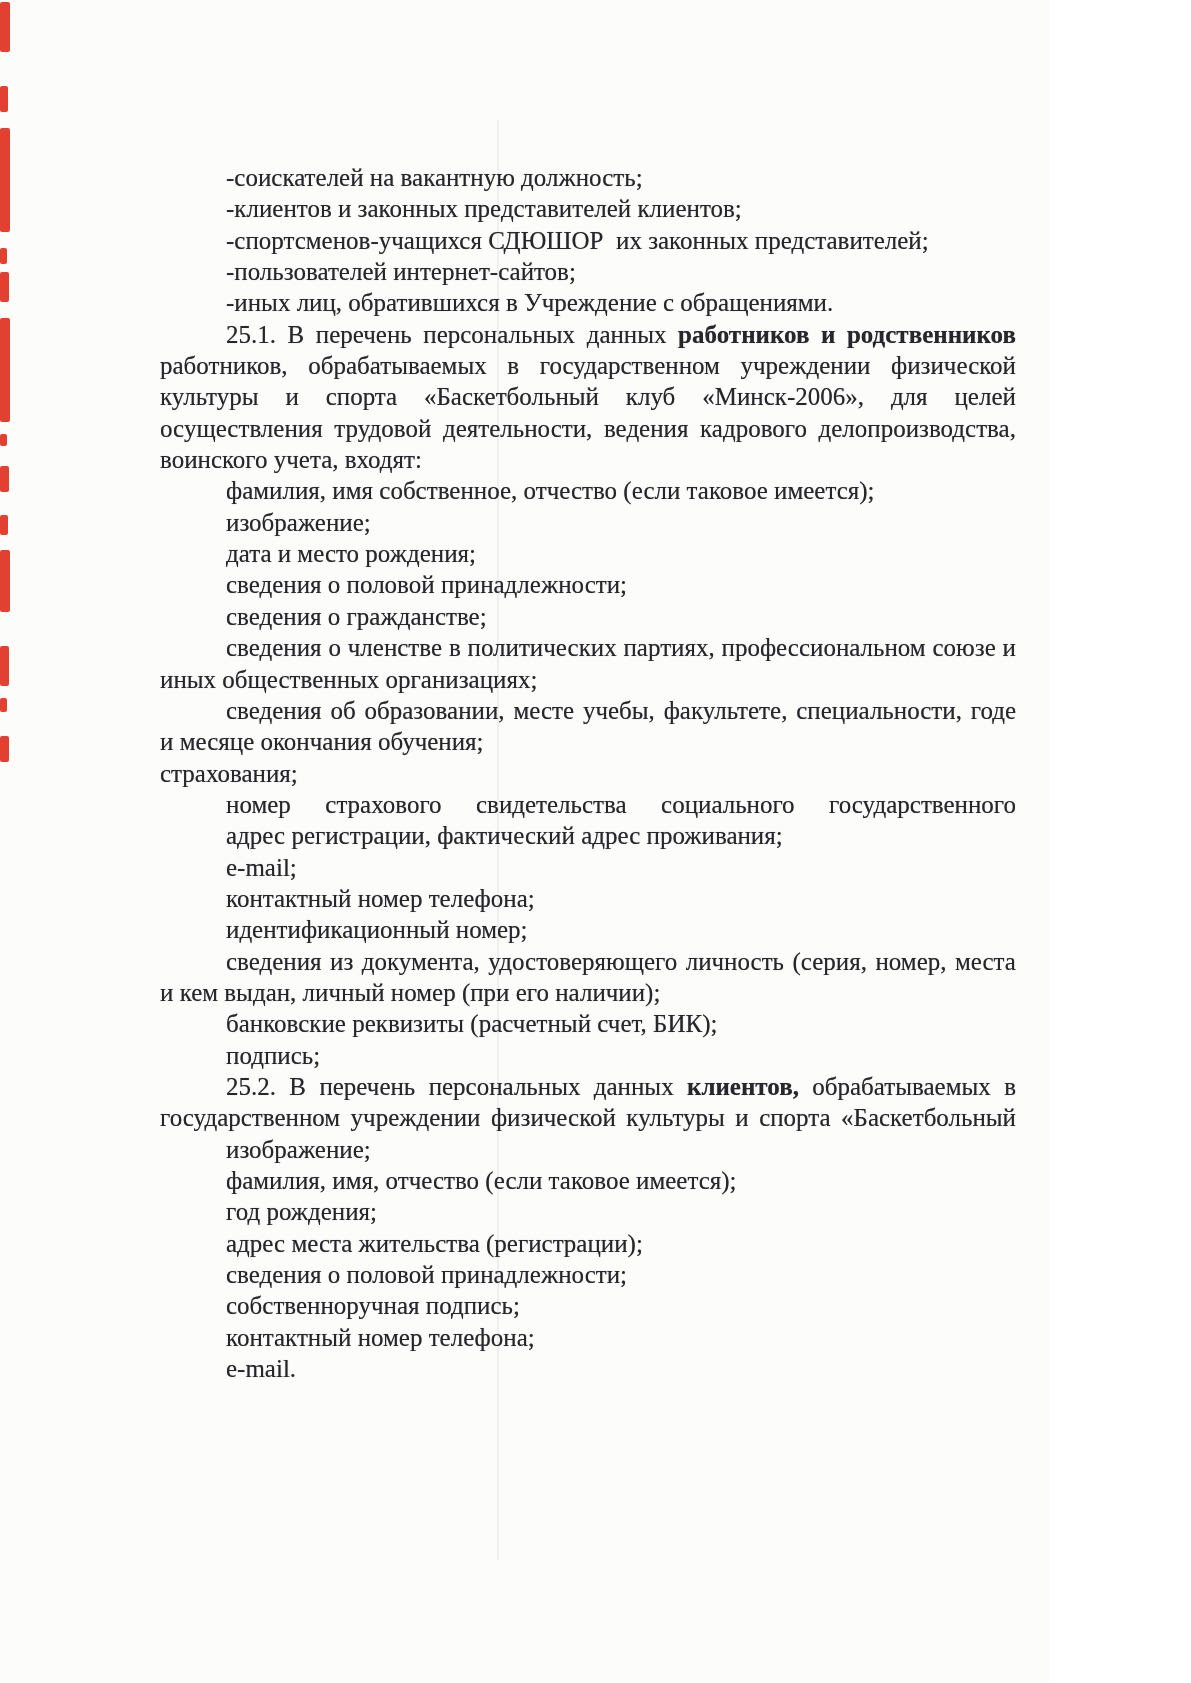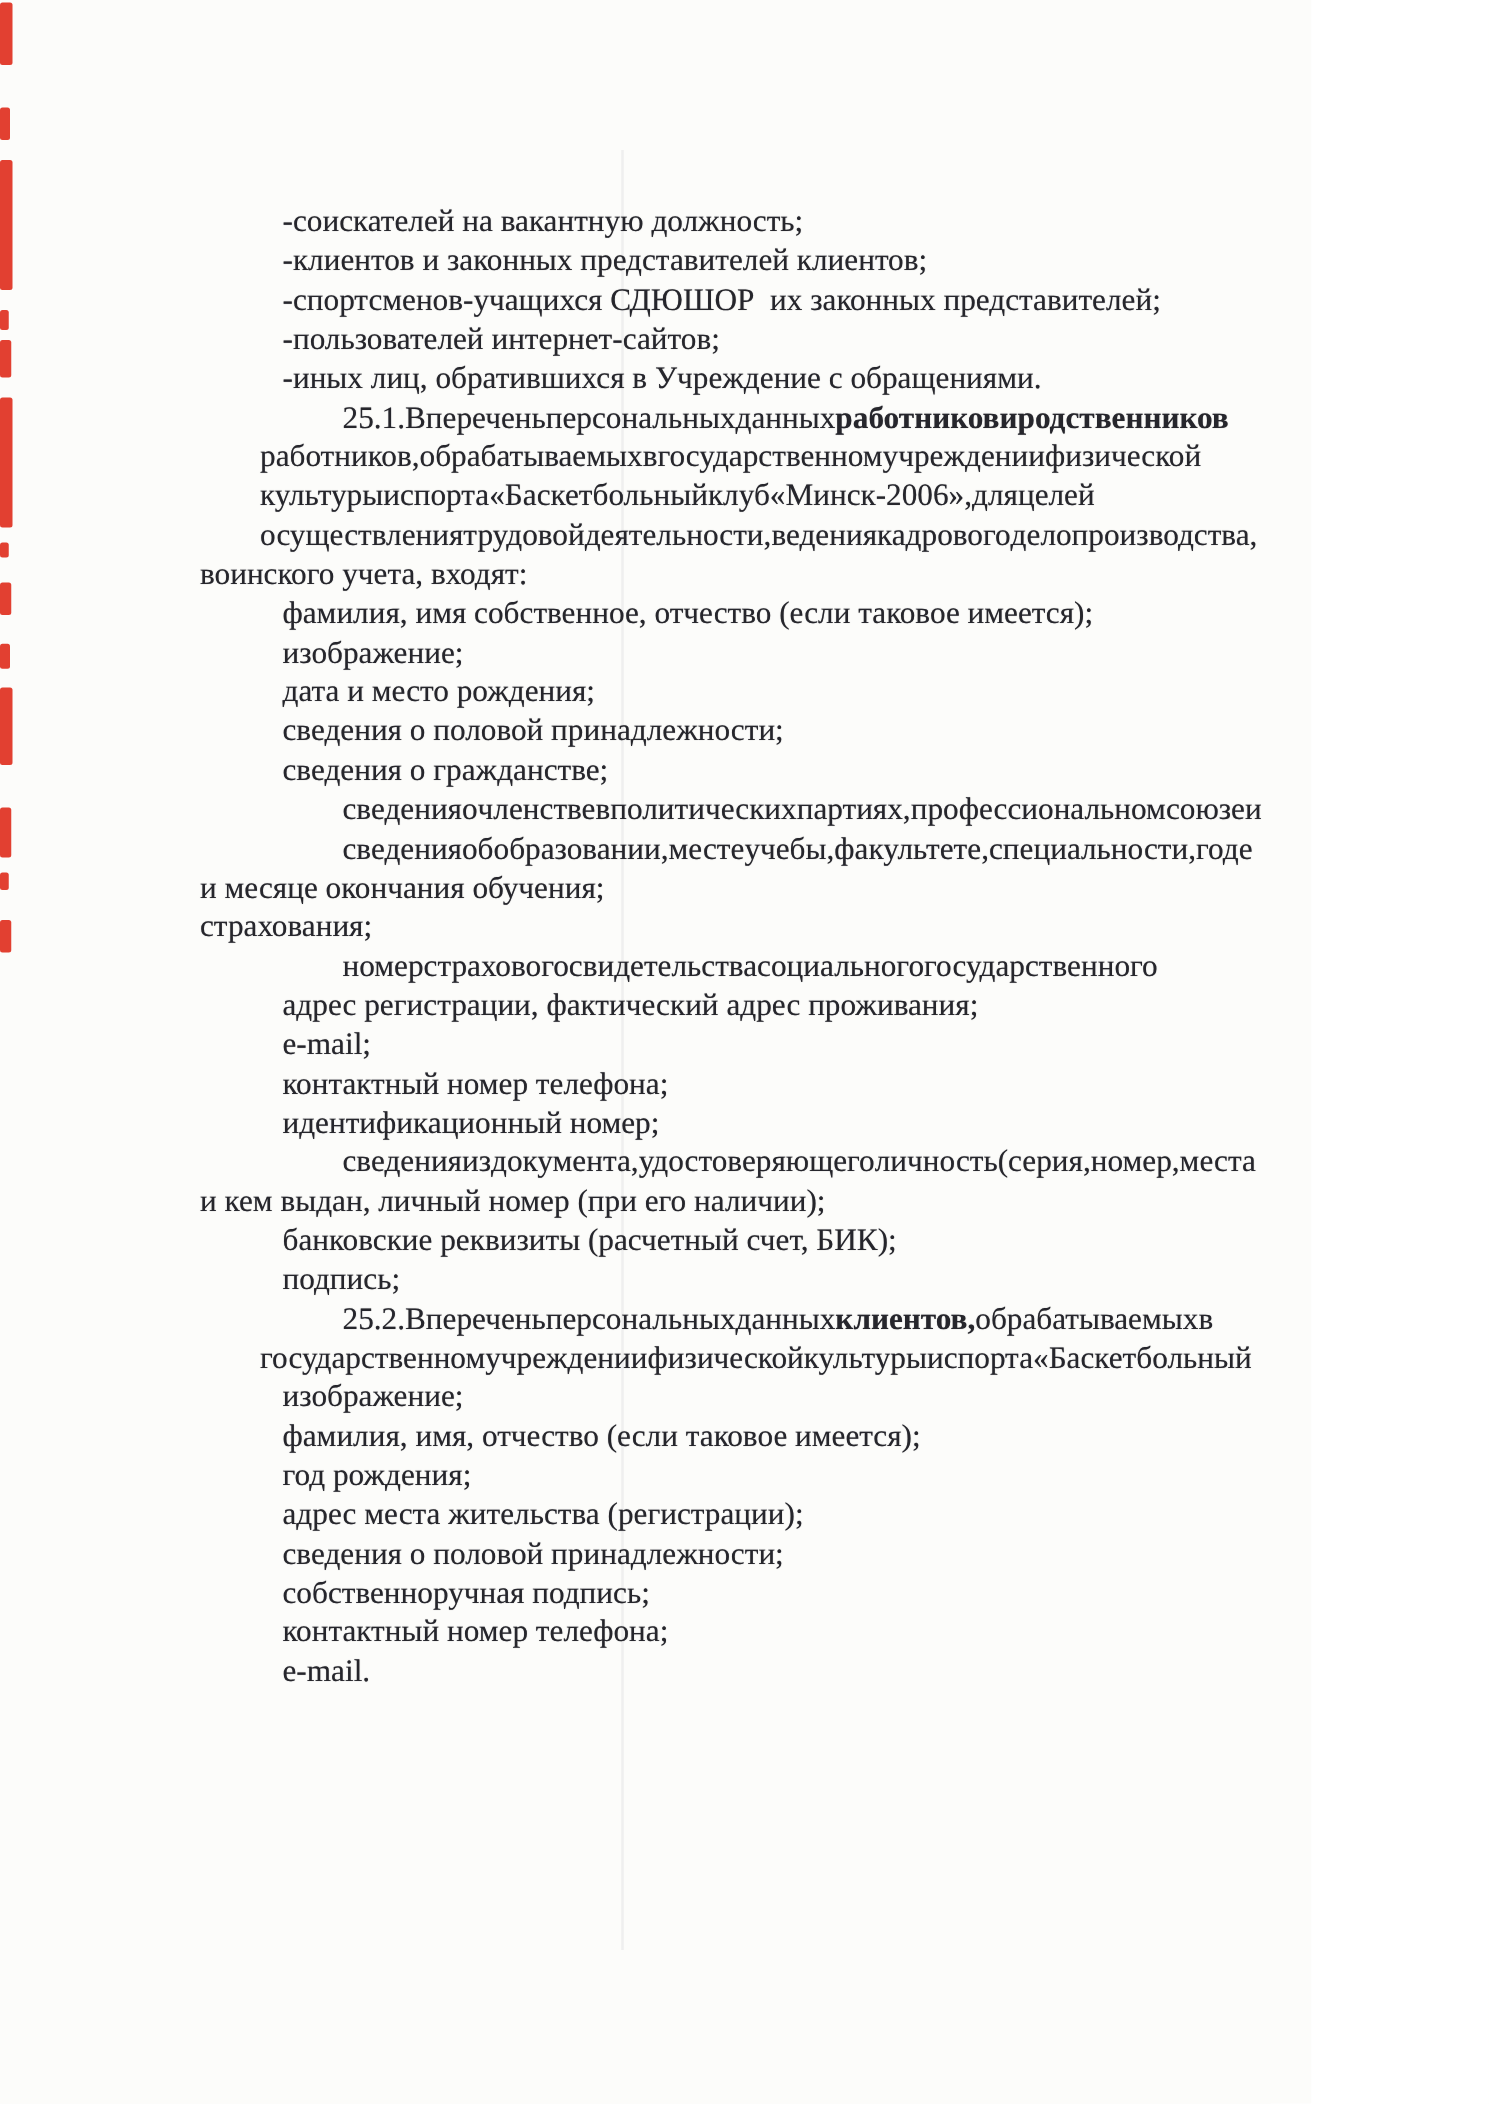--- a/index.html
+++ b/index.html
@@ -14,21 +14,21 @@
   }
   .doc{
     position:absolute;left:160px;top:162px;width:856px;
     font-size:25px;line-height:31.35px;
     color:#26262c;
     text-shadow:0 0 0.7px rgba(38,38,44,0.55);
     filter:blur(0.25px);
   }
   .line{white-space:pre;}
   .line.ind{padding-left:66px;}
-  .line.j{display:flex;justify-content:flex-start;white-space:normal;margin-left:48px;}
+  .line.j{display:flex;justify-content:space-between;white-space:normal;}
   .line .b{font-weight:bold;}
   .mark{position:absolute;left:0;border-radius:2px;opacity:0.92;}
   .streak{position:absolute;opacity:0.55;}
 </style>
 </head>
 <body>
 
 <div class="page">
   <div id="edge-marks">
       <div class="mark" style="top: 2px; height: 50px; width: 10px; background: rgb(223, 48, 32);"></div>
@@ -98,20 +98,21 @@
         <span>сведения</span>
         <span>о</span>
         <span>членстве</span>
         <span>в</span>
         <span>политических</span>
         <span>партиях,</span>
         <span>профессиональном</span>
         <span>союзе</span>
         <span>и</span>
       </div>
+      <div class="line"><span>иных общественных организациях;</span></div>
       <div class="line ind j">
         <span>сведения</span>
         <span>об</span>
         <span>образовании,</span>
         <span>месте</span>
         <span>учебы,</span>
         <span>факультете,</span>
         <span>специальности,</span>
         <span>годе</span>
       </div>

